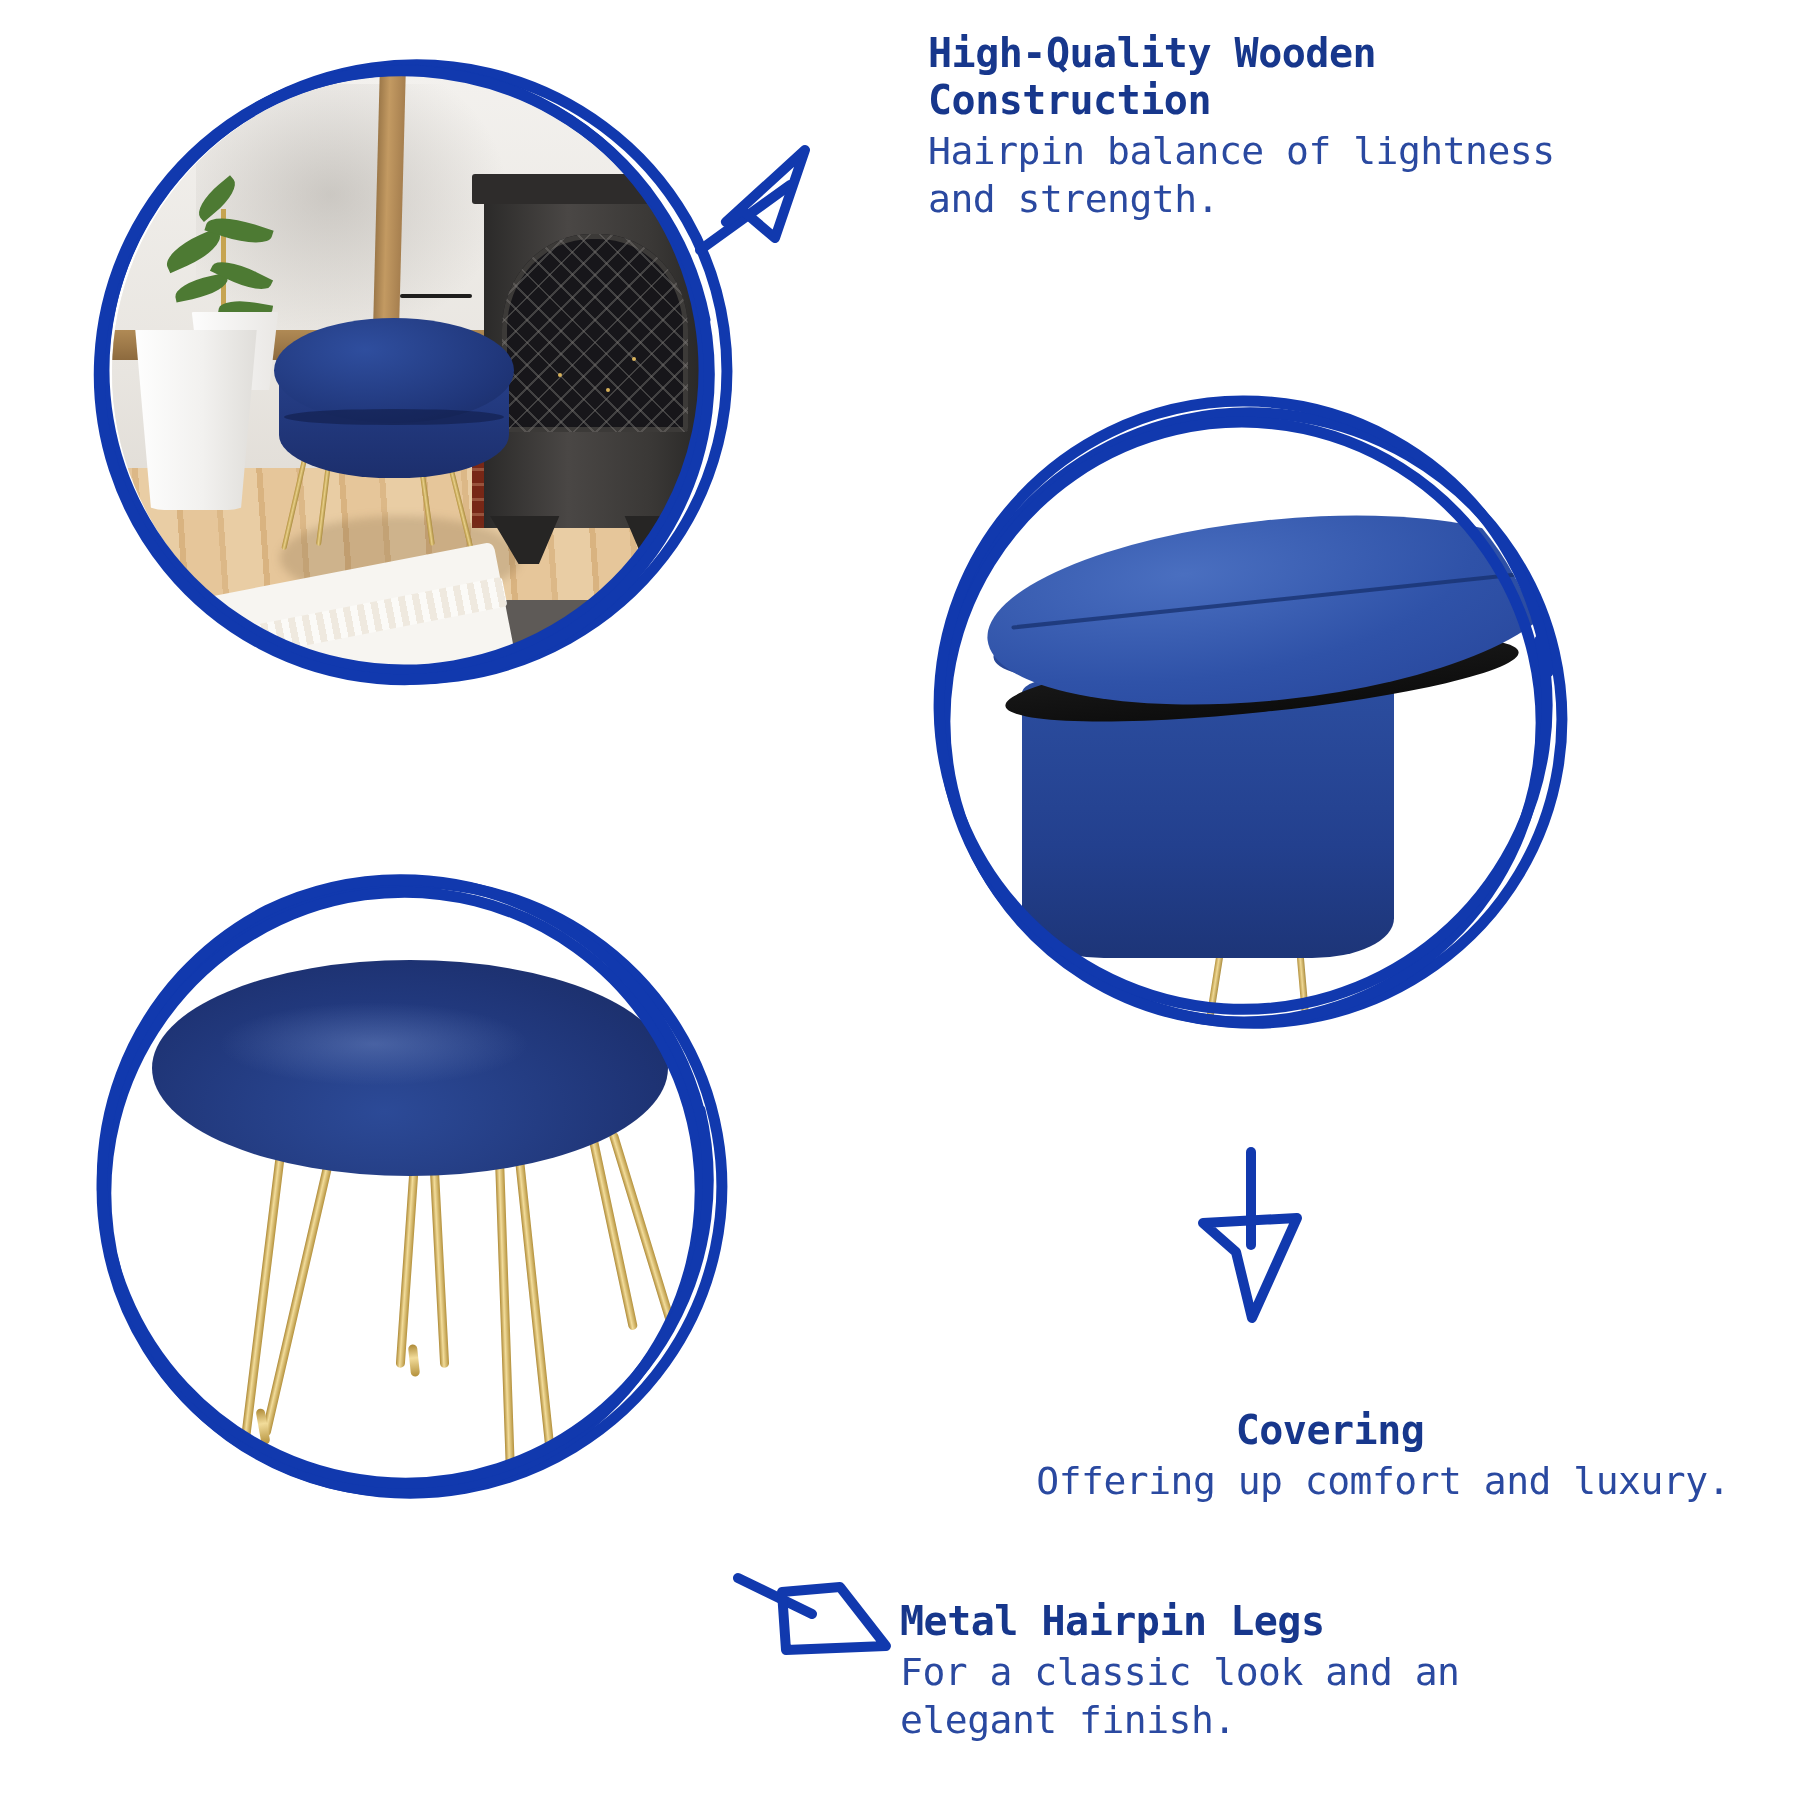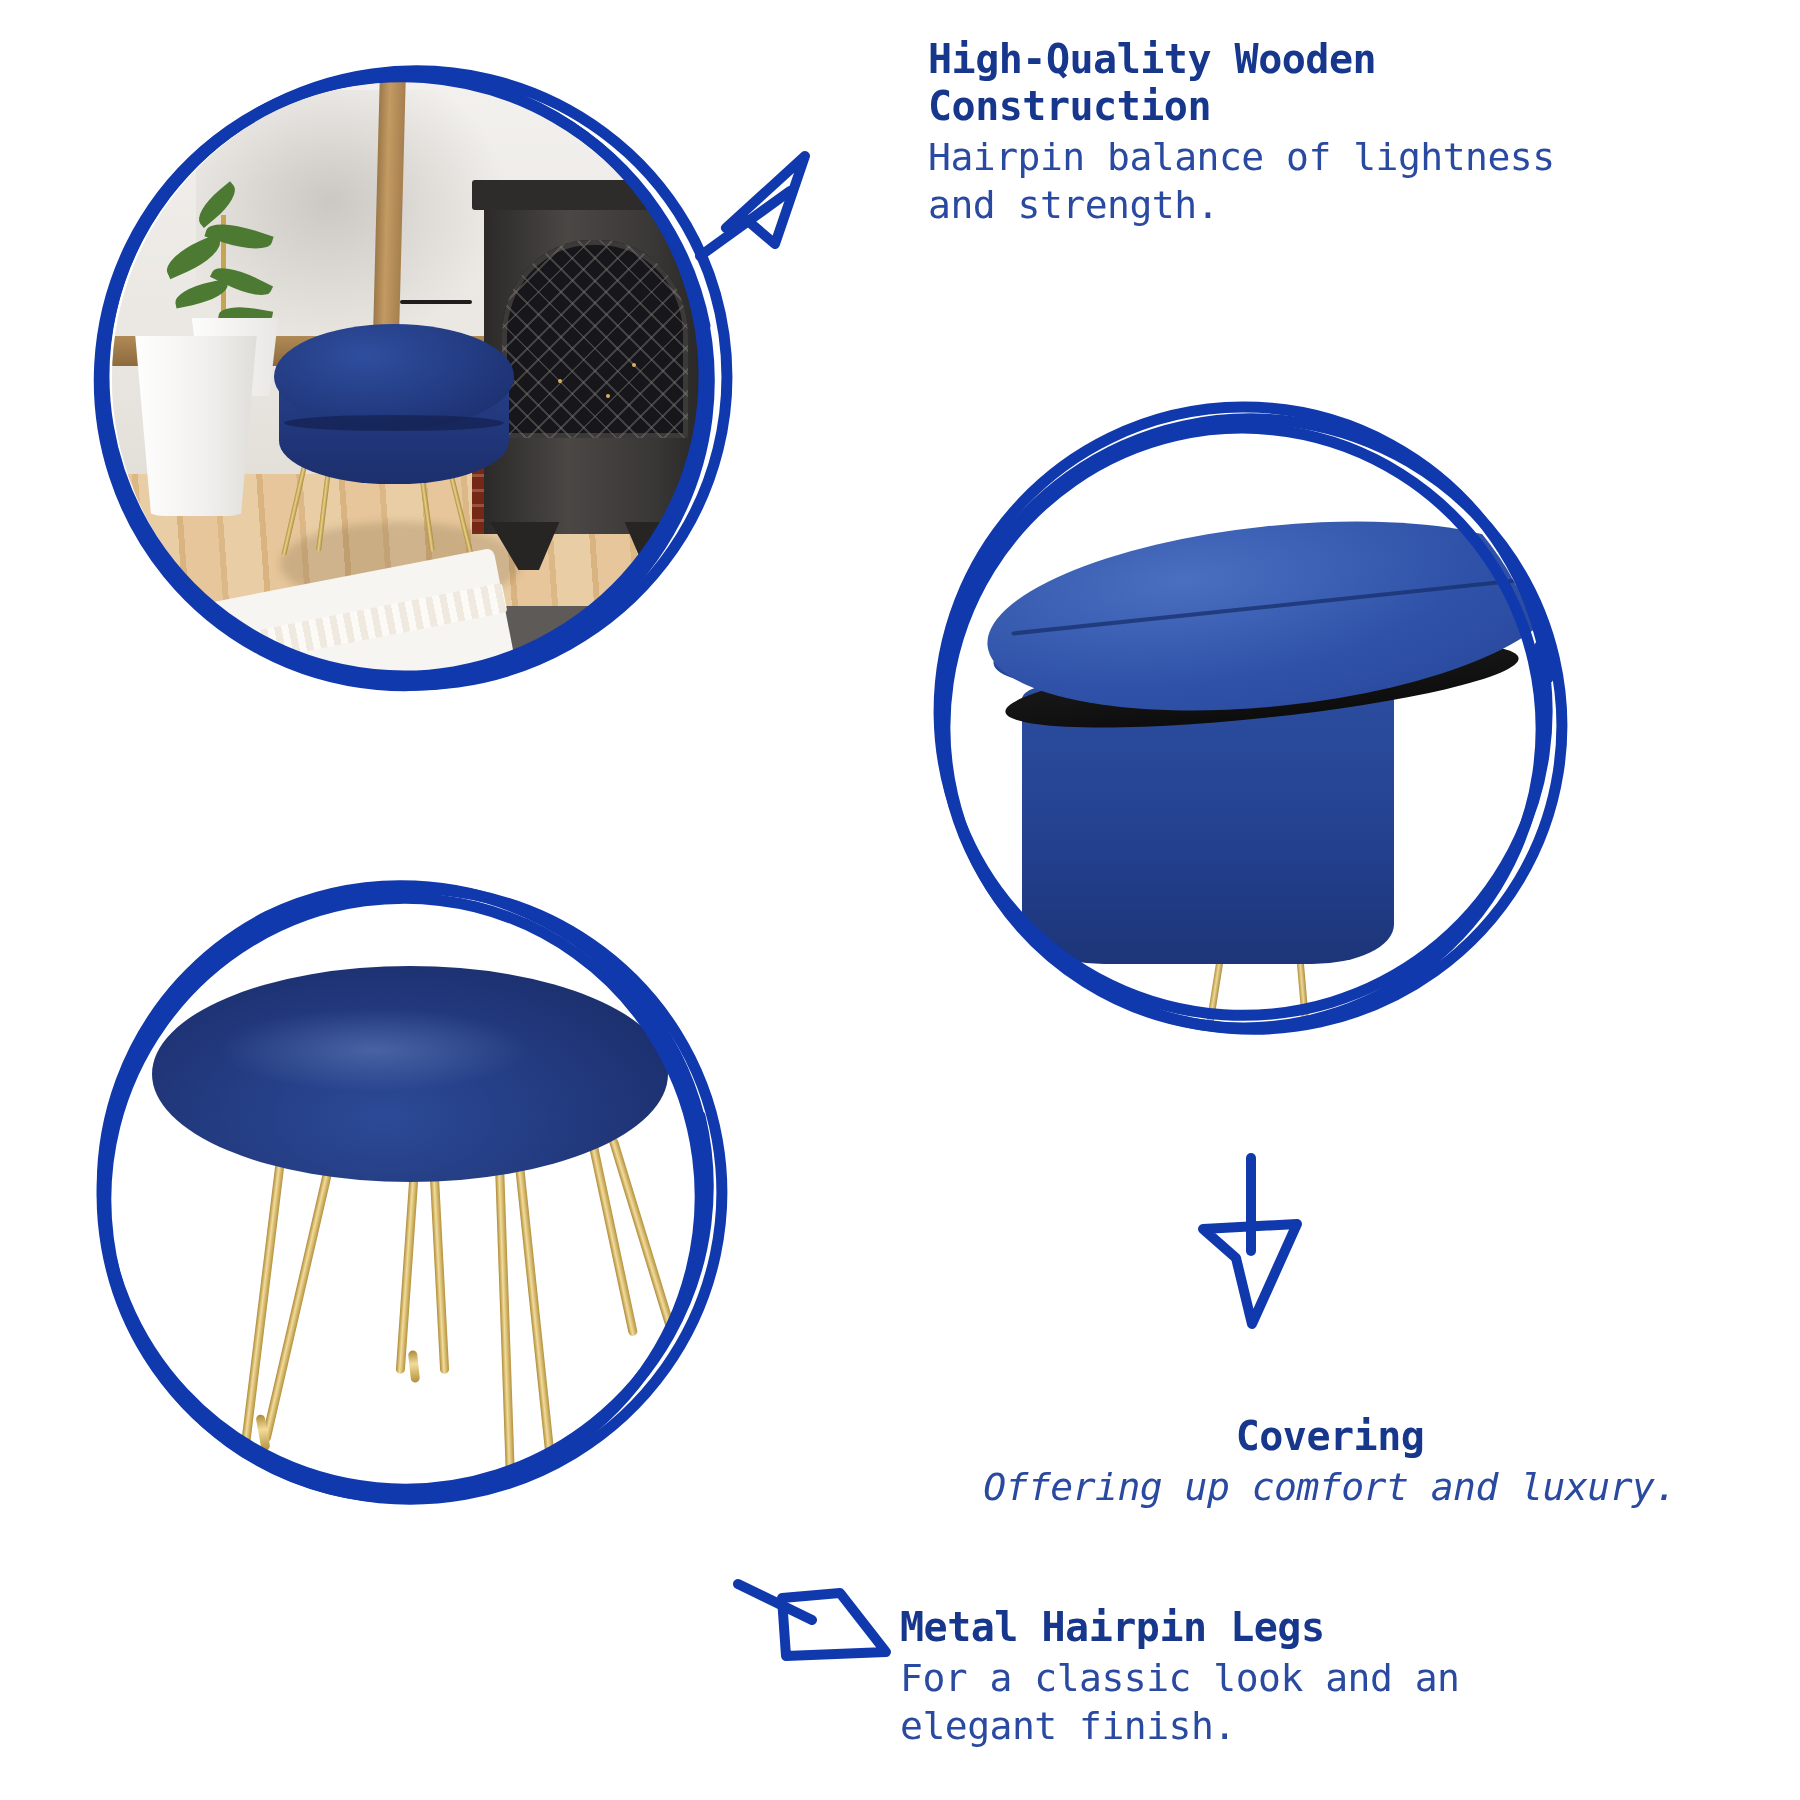--- a/index.html
+++ b/index.html
@@ -1,19 +1,19 @@
 <!DOCTYPE html>
 <html><head>
 <meta charset="utf-8">
 <style>
   html,body{margin:0;padding:0;background:#ffffff;}
   body{width:1800px;height:1800px;position:relative;overflow:hidden;
        font-family:"DejaVu Sans Mono","Liberation Mono",monospace;}
 
-  .stage{position:absolute;inset:0;margin-top:6px;}
+  .stage{position:absolute;inset:0;}
 
   
   .photo{position:absolute;border-radius:50%;overflow:hidden;}
 
   
   #photo-room{left:112px;top:72px;width:600px;height:600px;}
   .room-bg{position:absolute;inset:0;background:#efece8;}
   .room-wall{position:absolute;left:0;top:0;width:100%;height:68%;
       background:linear-gradient(180deg,#f3f1ee 0%,#e9e6e1 70%,#e2ded8 100%);}
   .room-wall-shadow{position:absolute;left:14%;top:2%;width:56%;height:46%;
@@ -110,21 +110,21 @@
 
   
   .block{position:absolute;}
   .heading{color:#17378c;font-weight:bold;font-size:40px;line-height:1.18;
       letter-spacing:-0.5px;margin:0;}
   .body{color:#2a49a0;font-weight:normal;font-size:38px;line-height:1.25;
       margin:4px 0 0 0;letter-spacing:-0.5px;}
 
   #block-wooden{left:928px;top:30px;width:820px;}
   #block-sponge{left:930px;top:1360px;width:800px;text-align:center;}
-  #block-sponge .body{text-align:center;font-style:italic;}
+  #block-sponge .body{text-align:right;}
   #block-legs{left:900px;top:1598px;width:820px;}
 </style>
 </head>
 <body>
 
 <div class="stage">
 
   <div class="photo" id="photo-room">
     <div class="room-bg"></div>
     <div class="room-wall"></div>

